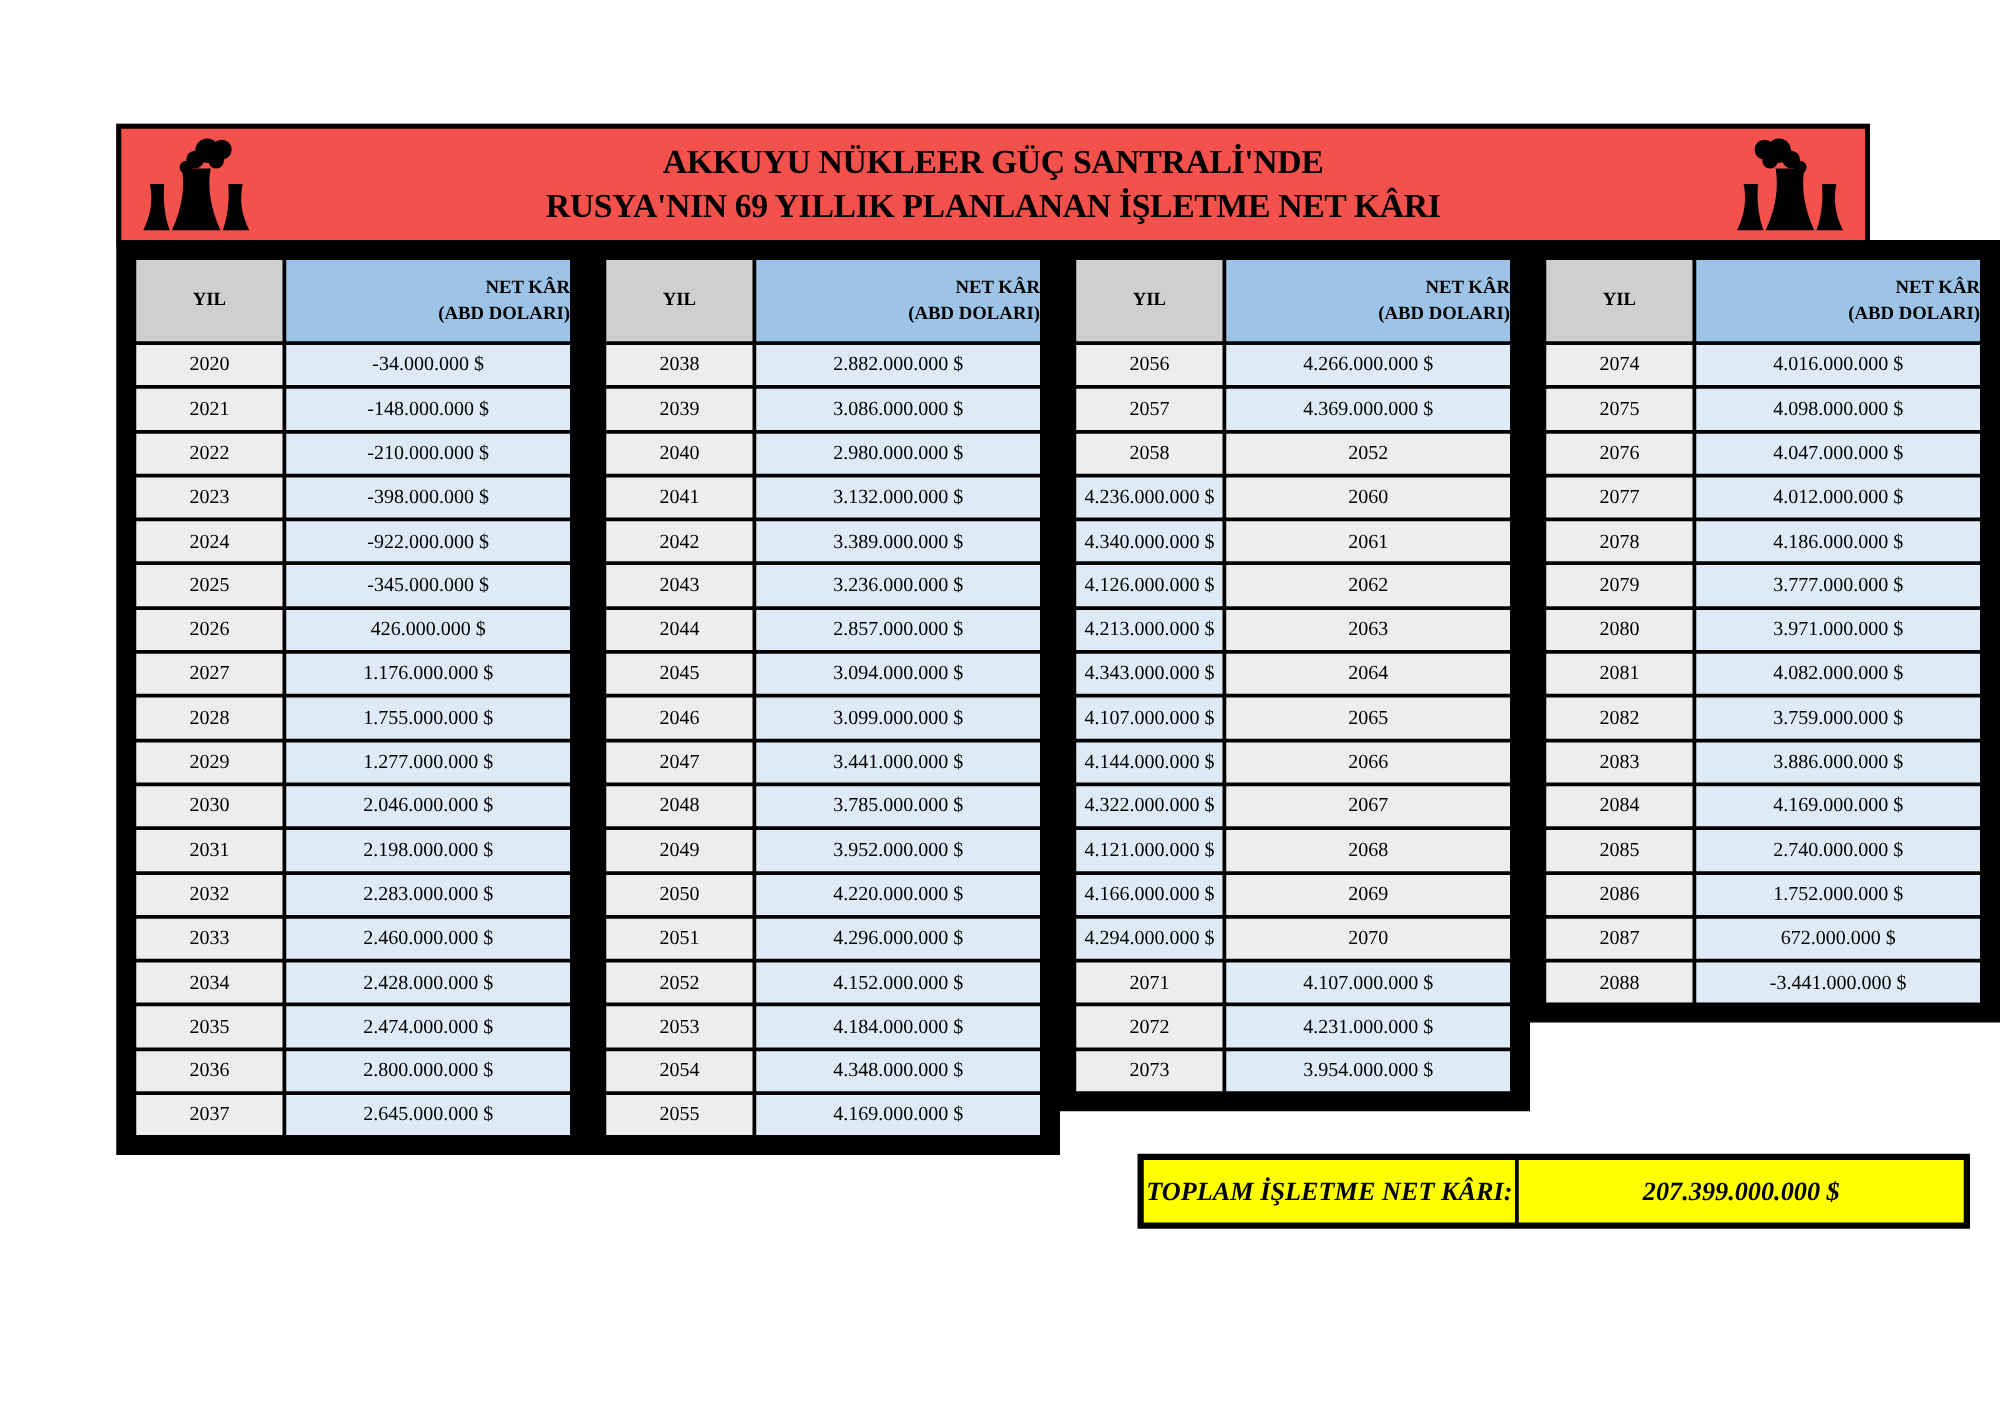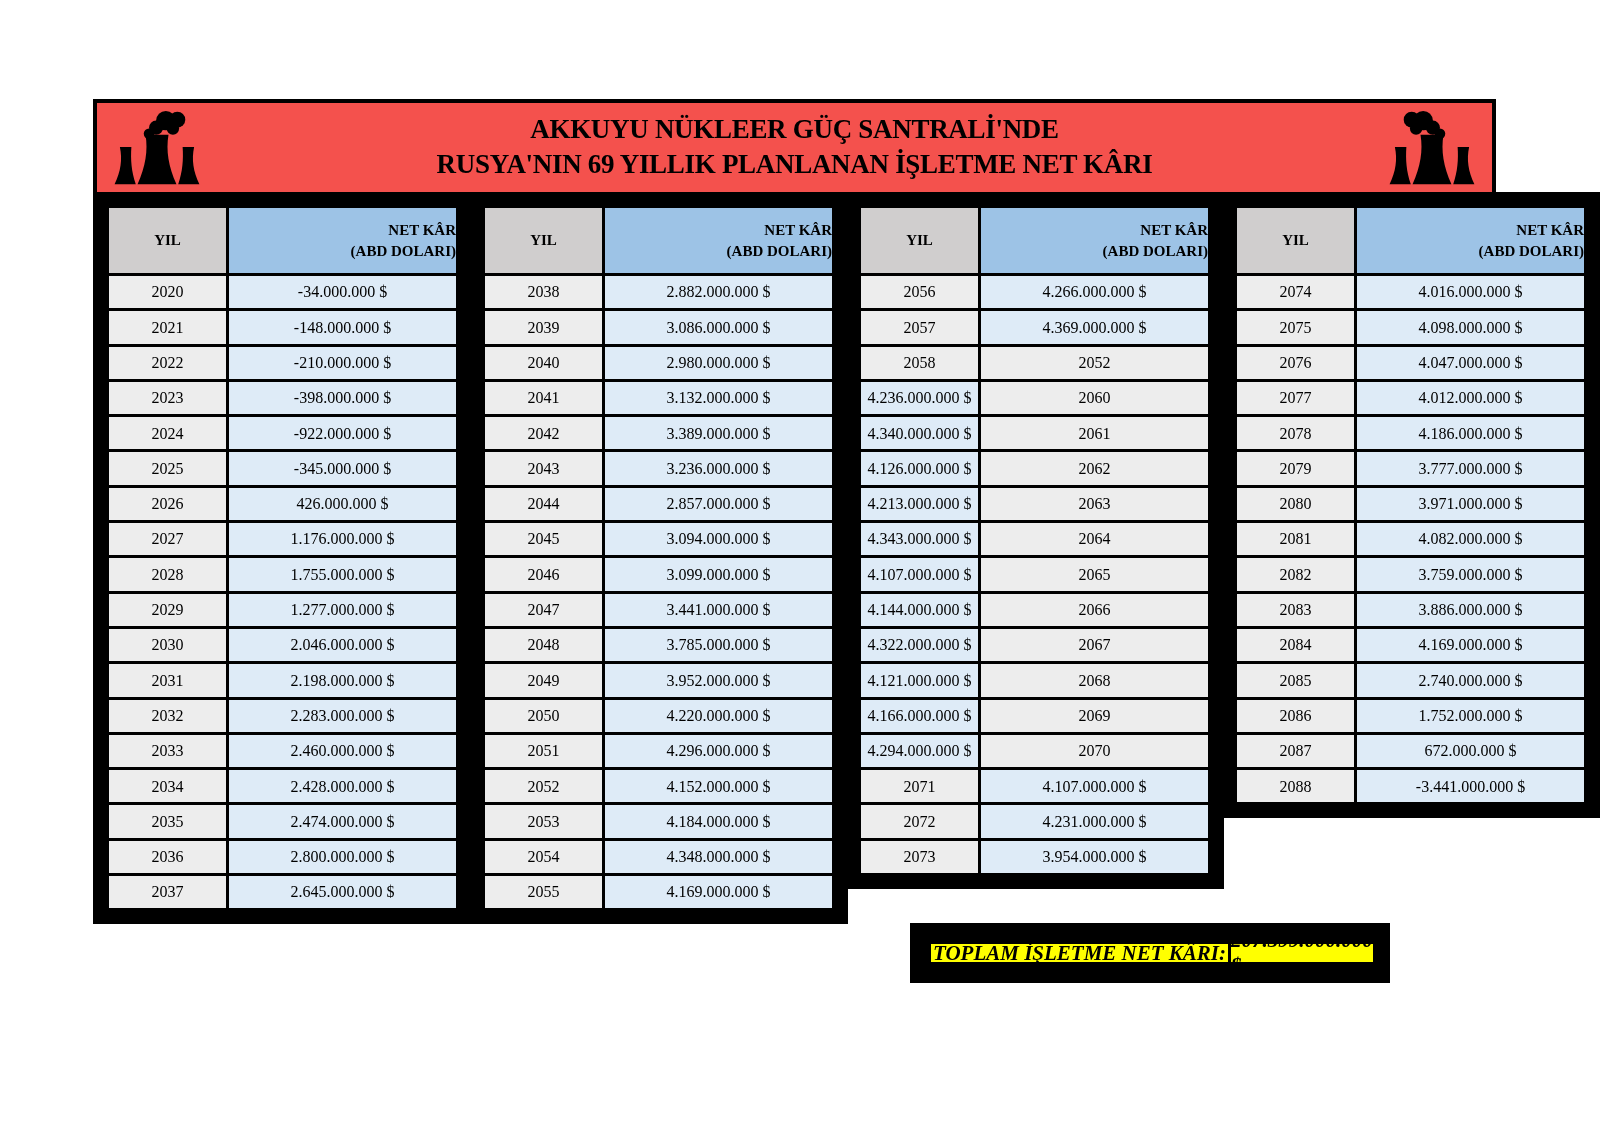--- a/index.html
+++ b/index.html
@@ -30,22 +30,22 @@
     display:flex;align-items:center;justify-content:center;
     font-size:16px;line-height:1.1;text-align:center;
   }
   .hdr{font-weight:bold;font-size:15px;flex-direction:column;}
   .hdr-year{background:#D0CECE;}
   .hdr-val{background:#9DC3E6;align-items:flex-end;}
   .hdr-val div{line-height:1.35;}
   .year-cell{background:#EDEDED;}
   .val-cell{background:#DEEBF7;}
   .total-bar{
-    position:absolute;left:910px;top:923px;width:480px;height:60px;
-    box-sizing:border-box;display:flex;gap:3px;background:#000;padding:21px;
+    position:absolute;left:910px;top:923px;width:666px;height:60px;
+    box-sizing:border-box;display:flex;gap:3px;background:#000;padding:5px;
   }
   .total-cell{
     background:#FFFF00;display:flex;align-items:center;justify-content:center;
     font-weight:bold;font-style:italic;font-size:21px;
   }
   .total-label-cell{flex:0 0 297px;}
   .total-value-cell{flex:1 1 auto;}
 </style>
 </head>
 <body>

